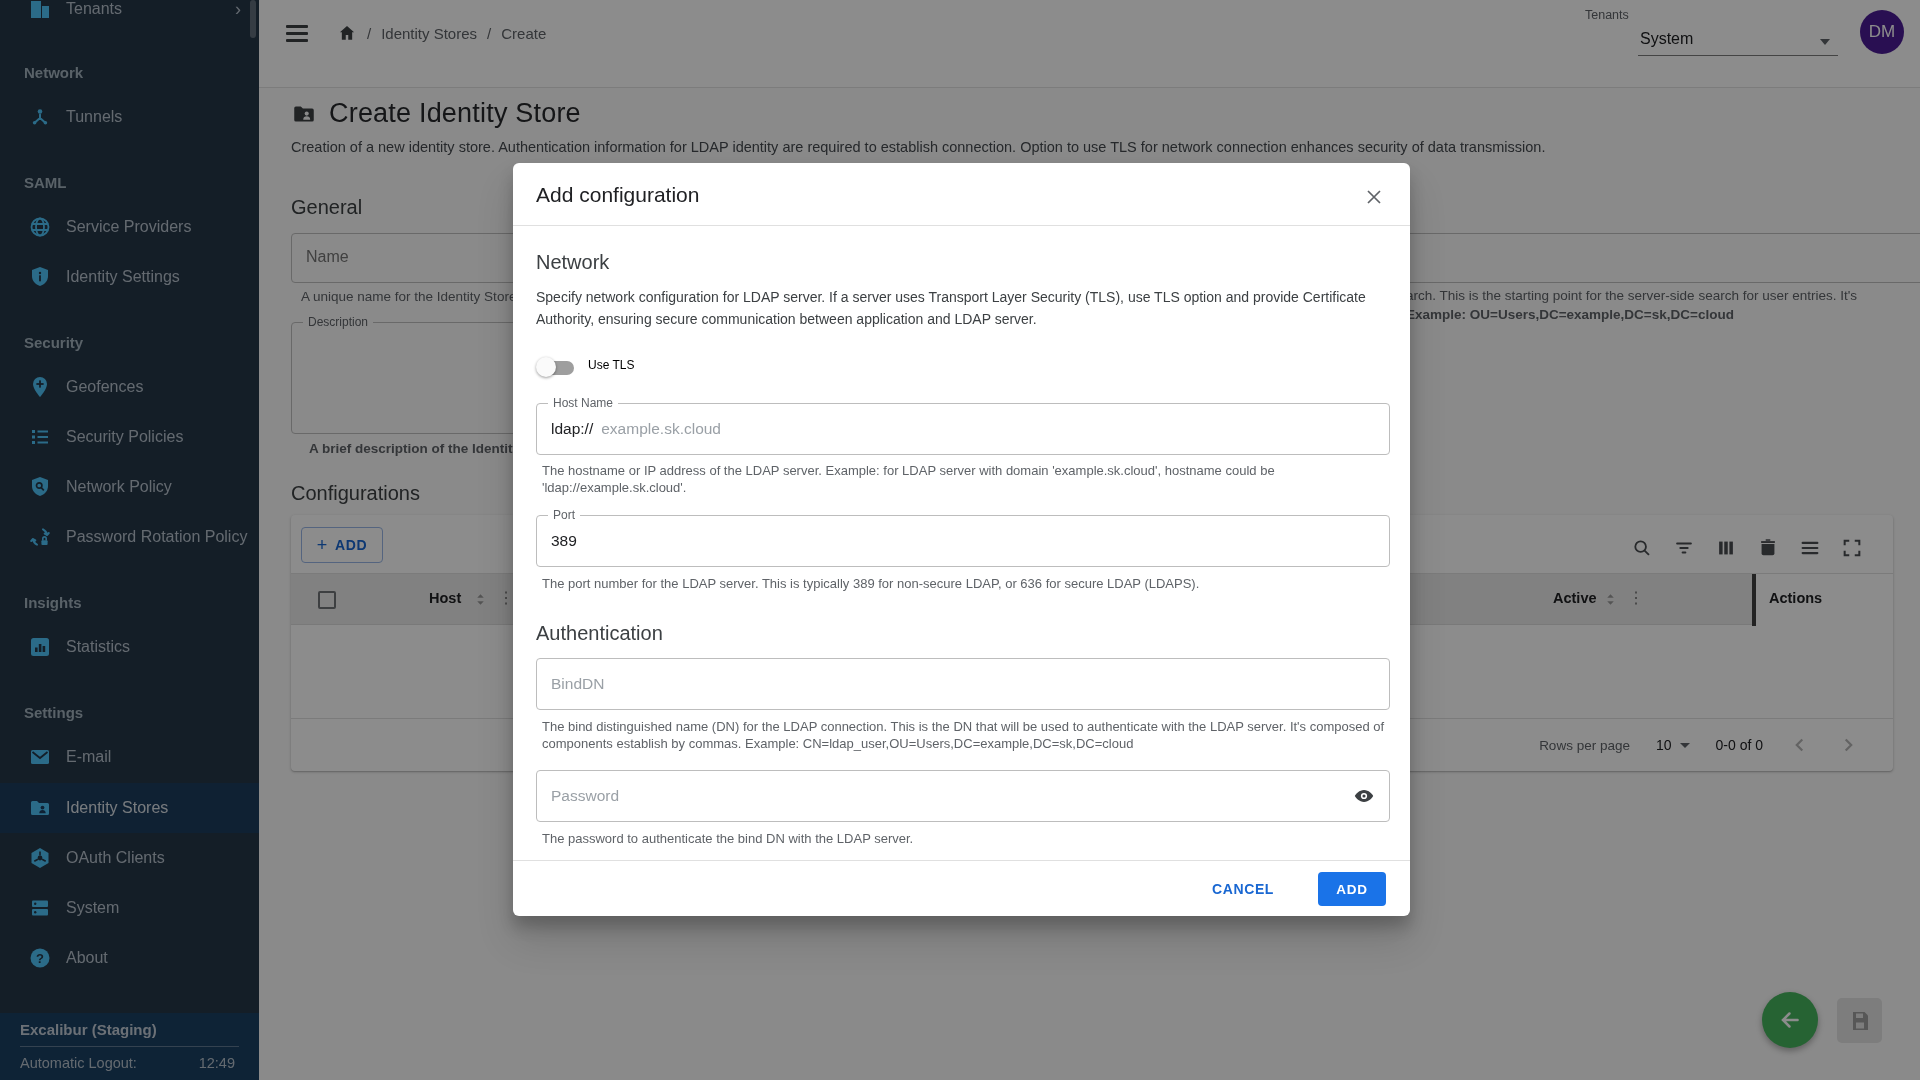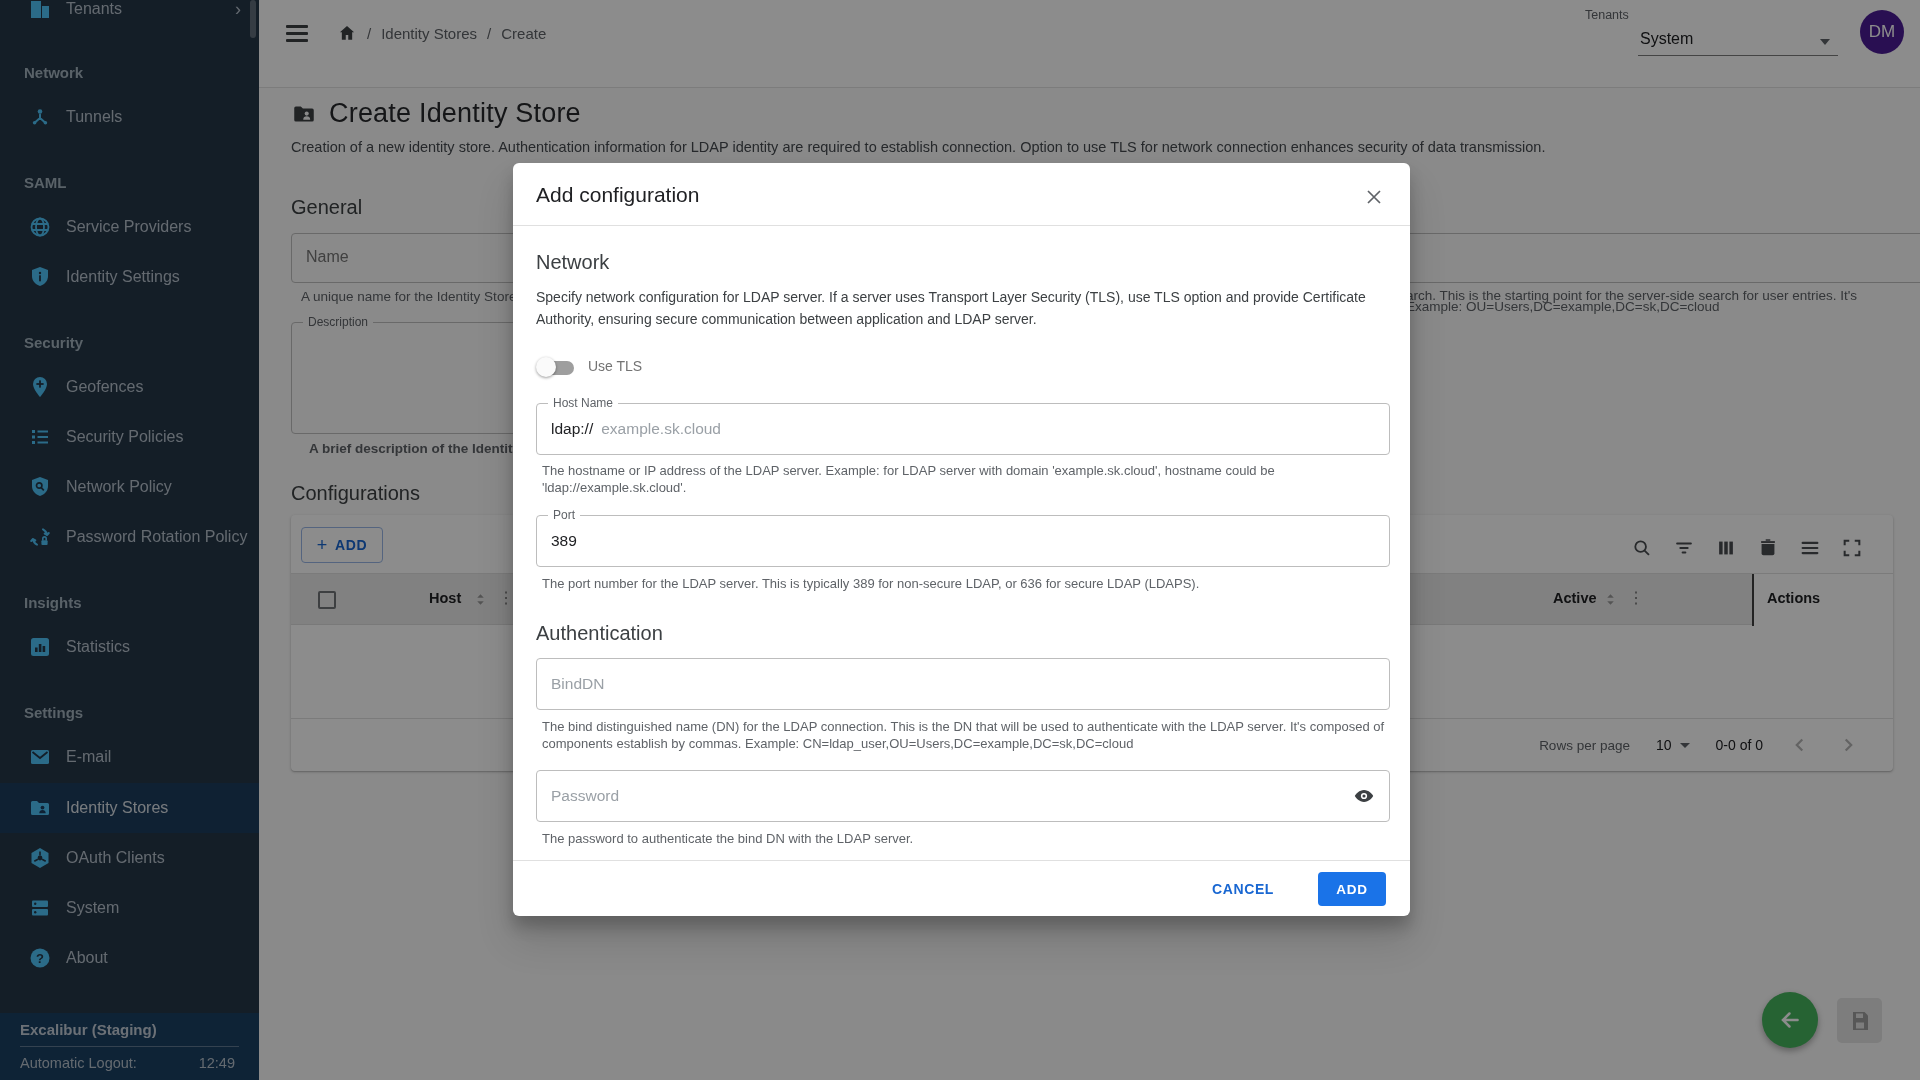--- a/index.html
+++ b/index.html
@@ -63,21 +63,21 @@
   .card { position:absolute; left:32px; top:515px; width:1602px; height:256px; background:#fff;
     border-radius:4px; box-shadow:0 1px 3px rgba(0,0,0,.2), 0 1px 1px rgba(0,0,0,.12); }
   .add-btn { position:absolute; left:10px; top:12px; width:82px; height:36px; border:1px solid #99b6e8;
     border-radius:4px; color:#1967d2; font-size:14px; font-weight:bold; letter-spacing:.6px;
     display:flex; align-items:center; justify-content:center; gap:7px; background:#fff; cursor:pointer; }
   .tool-row { position:absolute; right:30px; top:22px; display:flex; gap:20px; }
   .tool-row .tico { width:22px; height:22px; color:#4a4d51; cursor:pointer; }
   .thead { position:absolute; left:0; top:58px; width:1602px; height:52px; background:#ececec;
     border-top:1px solid #e0e0e0; border-bottom:1px solid #dcdcdc; }
   .th-actions { position:absolute; left:1461px; top:0; width:141px; height:52px; background:#fff;
-    border-left:2px solid #404040; }
+    border-left:4px solid #404040; }
   .cbx { position:absolute; left:27px; top:17px; width:18px; height:18px; border:2px solid #6f7377;
     border-radius:2px; cursor:pointer; }
   .th-lbl { position:absolute; top:16px; font-size:14.5px; font-weight:bold; color:#202124; }
   .sort { position:absolute; top:18px; width:15px; height:16px; color:#9a9a9a; cursor:pointer; }
   .kebab { position:absolute; top:14px; font-size:16px; color:#757575; cursor:pointer; }
   .tfoot { position:absolute; left:0; bottom:0; width:1602px; height:53px; border-top:1px solid #e0e0e0;
     display:flex; align-items:center; justify-content:flex-end; gap:26px; padding-right:34px; }
   .rpp-l { font-size:13.5px; color:#5f6368; }
   .rpp-v { display:flex; align-items:center; gap:8px; font-size:14px; color:#202124; cursor:pointer; }
   .rpp-c { width:0; height:0; border-left:5px solid transparent; border-right:5px solid transparent;
@@ -99,21 +99,21 @@
     z-index:60; }
   .m-title { position:absolute; left:23px; top:20px; font-size:21px; font-weight:500; color:#202124; }
   .m-close { position:absolute; right:26px; top:24px; width:20px; height:20px; color:#5f6368; cursor:pointer; }
   .m-hdiv { position:absolute; left:0; top:62px; width:897px; height:1px; background:#e0e0e0; }
   .m-sec { position:absolute; left:23px; font-size:20px; font-weight:500; color:#3c4043; }
   .m-para { position:absolute; left:23px; top:124px; width:852px; font-size:14px; line-height:21.5px; color:#3c4043; }
   .toggle { position:absolute; left:23px; top:192px; width:44px; height:24px; cursor:pointer; }
   .tg-track { position:absolute; left:4px; top:6px; width:34px; height:14px; border-radius:7px; background:#9e9e9e; }
   .tg-thumb { position:absolute; left:0; top:2px; width:20px; height:20px; border-radius:50%;
     background:#fafafa; box-shadow:0 1px 3px rgba(0,0,0,.4); }
-  .tg-lbl { position:absolute; left:75px; top:195px; font-size:14px; color:#737373; }
+  .tg-lbl { position:absolute; left:75px; top:195px; font-size:12px; color:#000000; }
   .m-field { position:absolute; left:23px; width:854px; height:52px; border:1px solid #bdbdbd;
     border-radius:4px; background:#fff; display:flex; align-items:center; padding:0 14px; }
   .m-field .f-label { position:absolute; top:-8px; left:11px; background:#fff; padding:0 5px;
     font-size:12px; color:#5f6368; }
   .m-field input { border:none; outline:none; flex:1; font-size:15.5px; color:#202124;
     font-family:"Liberation Sans", sans-serif; background:transparent; }
   .m-field input::placeholder { color:#9aa0a6; opacity:1; }
   .prefix { font-size:15.5px; color:#202124; margin-right:8px; }
   .m-helper { position:absolute; left:29px; width:844px; font-size:13px; line-height:16.5px; color:#5f6368; }
   .eye { width:22px; height:22px; color:#3c4043; cursor:pointer; flex:none; }
@@ -334,21 +334,21 @@
     <p class="pg-desc">Creation of a new identity store. Authentication information for LDAP identity are required to establish connection. Option to use TLS for network connection enhances security of data transmission.</p>
 
     <div class="sec-h" style="left:32px; top:196px;">General</div>
 
     <div class="o-field" style="left:32px; top:233px; width:649px; height:50px;">
       <span class="ph" style="position:absolute; left:14px; top:14px;">Name</span>
     </div>
     <div class="o-field" style="left:707px; top:233px; width:1191px; height:50px;"></div>
     <div class="helper" style="left:42px; top:289px;">A unique name for the Identity Store</div>
     <div class="helper" style="left:1147px; top:288px;">arch. This is the starting point for the server-side search for user entries. It's</div>
-    <div class="helper" style="left:1147px; top:299px;">Example: OU=Users,DC=example,DC=sk,DC=cloud</div>
+    <div class="helper" style="left:1147px; top:307px;font-weight:bold;">Example: OU=Users,DC=example,DC=sk,DC=cloud</div>
 
     <div class="o-field" style="left:32px; top:322px; width:649px; height:112px;">
       <span class="o-label">Description</span>
     </div>
     <div class="helper" style="left:50px; top:441px;font-weight:bold;">A brief description of the Identity St</div>
 
     <div class="sec-h" style="left:32px; top:482px;">Configurations</div>
 
     <div class="card">
       <button class="add-btn">

